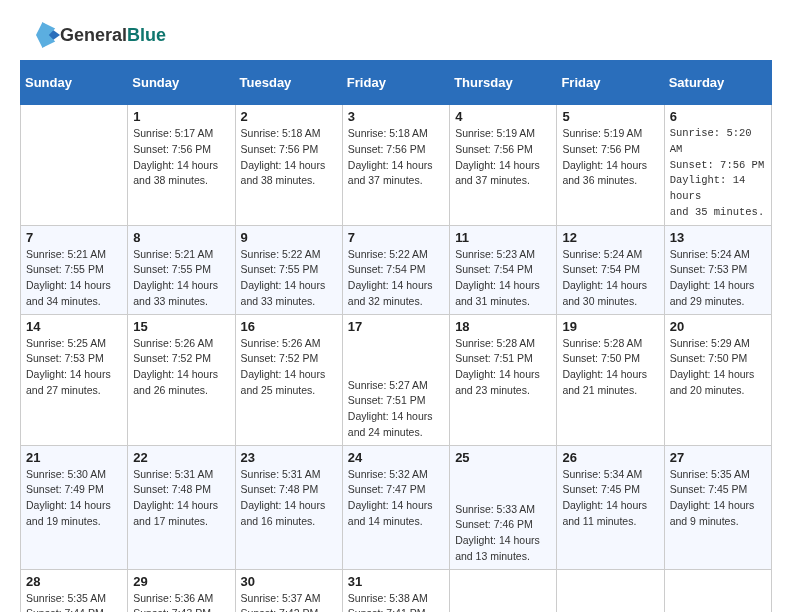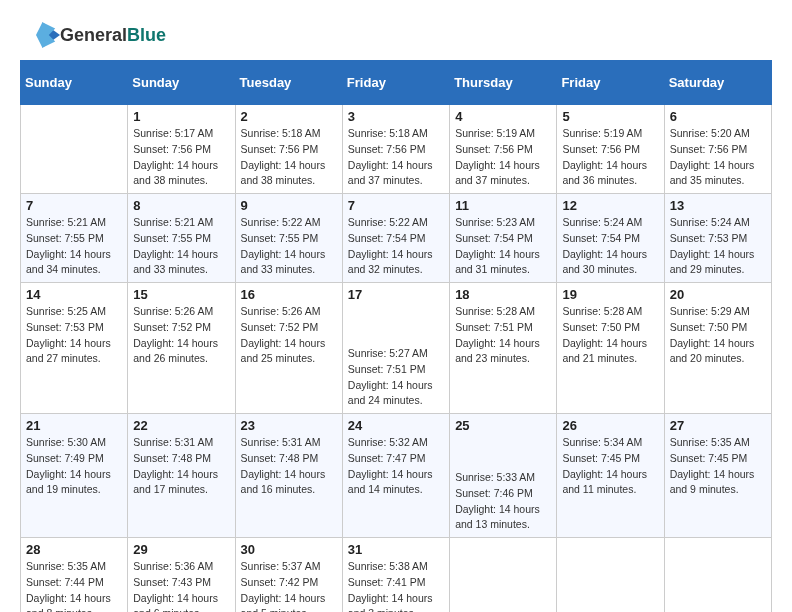--- a/index.html
+++ b/index.html
@@ -146,21 +146,21 @@
         </td>
         <td>
           <span class="day-num">5</span>
           <div class="day-info" style="white-space: pre-line;">Sunrise: 5:19 AM
 Sunset: 7:56 PM
 Daylight: 14 hours
 and 36 minutes.</div>
         </td>
         <td>
           <span class="day-num">6</span>
-          <div class="day-info" style="white-space: pre-line;">Sunrise: 5:20 AM
+          <div class="day-info" style="white-space: pre-line; font-family: Liberation Mono, monospace;">Sunrise: 5:20 AM
 Sunset: 7:56 PM
 Daylight: 14 hours
 and 35 minutes.</div>
         </td>
       </tr>
       <tr>
         <td>
           <span class="day-num">7</span>
           <div class="day-info" style="white-space: pre-line;">Sunrise: 5:21 AM
 Sunset: 7:55 PM

